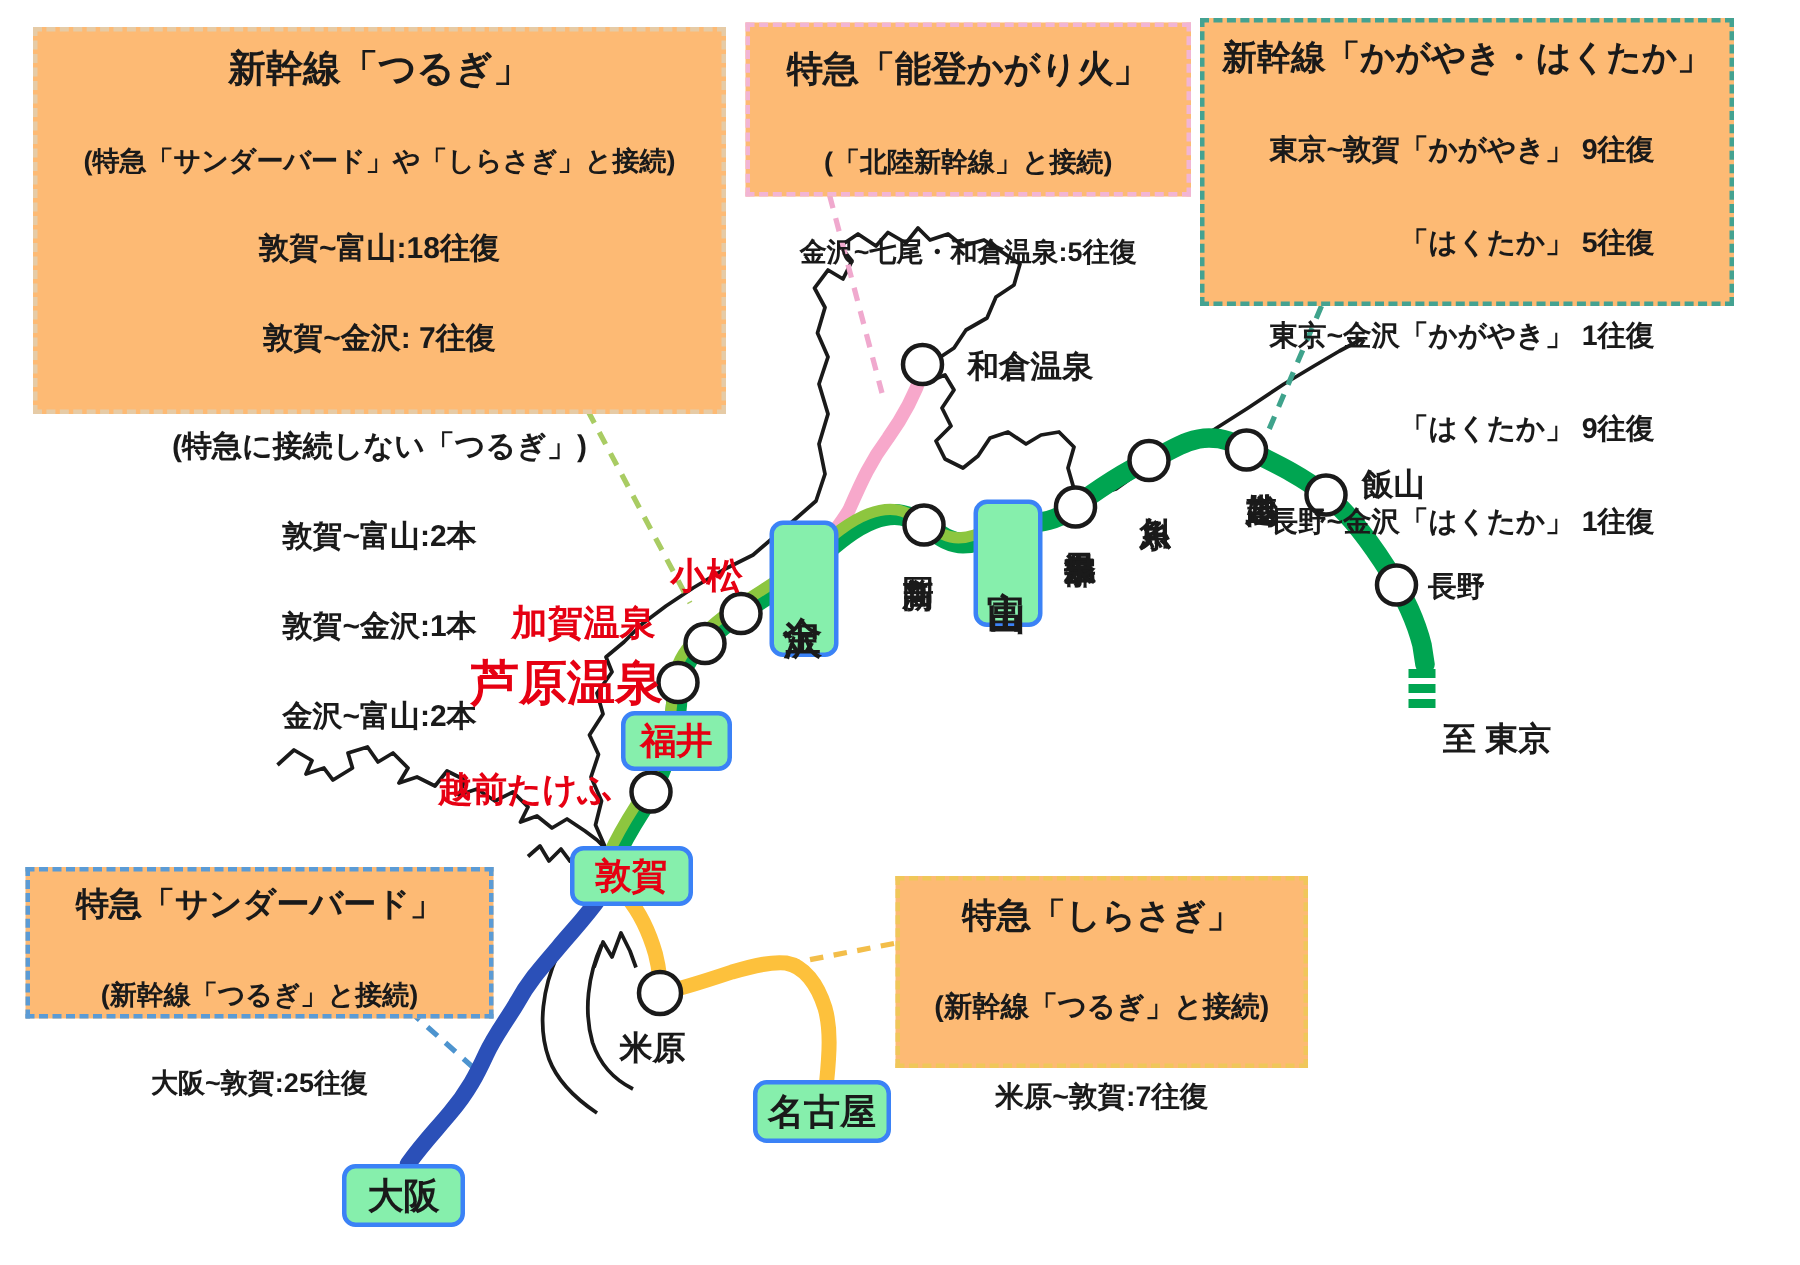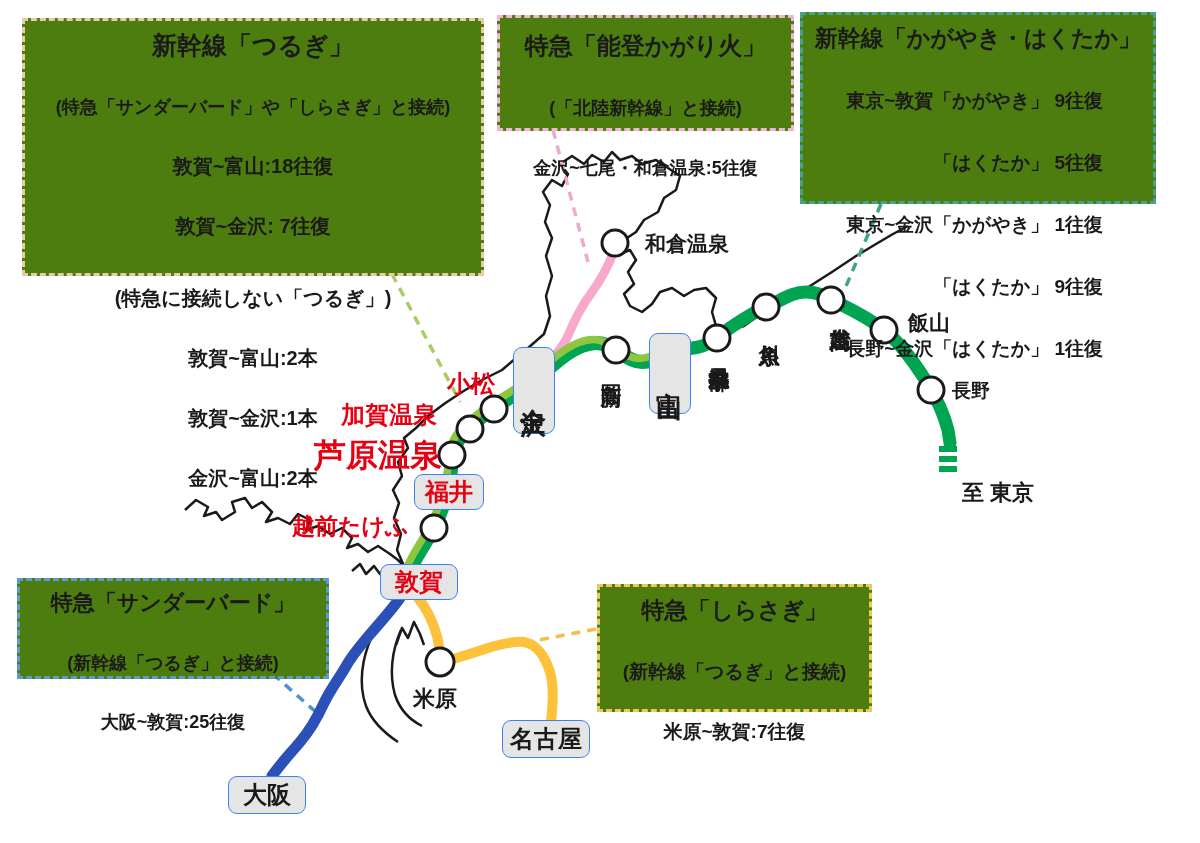--- a/index.html
+++ b/index.html
@@ -1,19 +1,19 @@
 <!DOCTYPE html>
 <html><head>
 <meta charset="utf-8">
 <style>
   html,body{margin:0;padding:0;background:#fff;}
   #stage{position:relative;width:1200px;height:843px;background:#ffffff;overflow:hidden;
          font-family:"Liberation Sans","DejaVu Sans",sans-serif;font-weight:bold;color:#1a1a1a;}
   #maplayer{position:absolute;left:0;top:0;}
-  .infobox{position:absolute;background:#4d7c0f;text-align:center;}
+  .infobox{position:absolute;background:#fdba74;text-align:center;}
   .infobox .title{font-weight:bold;}
   .ln{font-weight:bold;margin-top:32px;}
   .gap{height:12px;}
   
   #box-tsurugi{left:22px;top:18px;width:456px;height:252px;border:3px dashed #e6cba6;}
   #box-tsurugi .title{font-size:25px;margin-top:8px;}
   #box-tsurugi .ln{font-size:20px;line-height:28px;}
   #box-tsurugi .sub{font-size:18px;line-height:26px;}
   
   #box-noto{left:497px;top:15px;width:291px;height:110px;border:3px dashed #f2b5d4;}
@@ -25,21 +25,21 @@
   #box-kagayaki .ln{font-size:19px;line-height:30px;text-align:right;padding-right:50px;}
   
   #box-thunderbird{left:17px;top:578px;width:306px;height:95px;border:3px dashed #5b9bd5;}
   #box-thunderbird .title{font-size:22px;margin-top:7px;}
   #box-thunderbird .ln{font-size:18px;line-height:27px;}
   
   #box-shirasagi{left:597px;top:584px;width:269px;height:122px;border:3px dashed #f0c75a;}
   #box-shirasagi .title{font-size:23px;margin-top:8px;}
   #box-shirasagi .ln{font-size:19px;line-height:28px;}
 
-  .stnbox{position:absolute;background:#e5e5e5;border:1px solid #3b82f6;border-radius:9px;
+  .stnbox{position:absolute;background:#86efac;border:3px solid #3b82f6;border-radius:9px;
           display:flex;align-items:center;justify-content:center;font-weight:bold;}
   .stnbox.h{font-size:24px;}
   .stnbox.v{writing-mode:vertical-rl;text-orientation:upright;font-size:26px;letter-spacing:3px;}
   .red{color:#e60012;}
   .lbl{position:absolute;font-weight:bold;white-space:nowrap;}
   .lbl.v{writing-mode:vertical-rl;text-orientation:upright;}
 </style>
 </head>
 <body>
 

